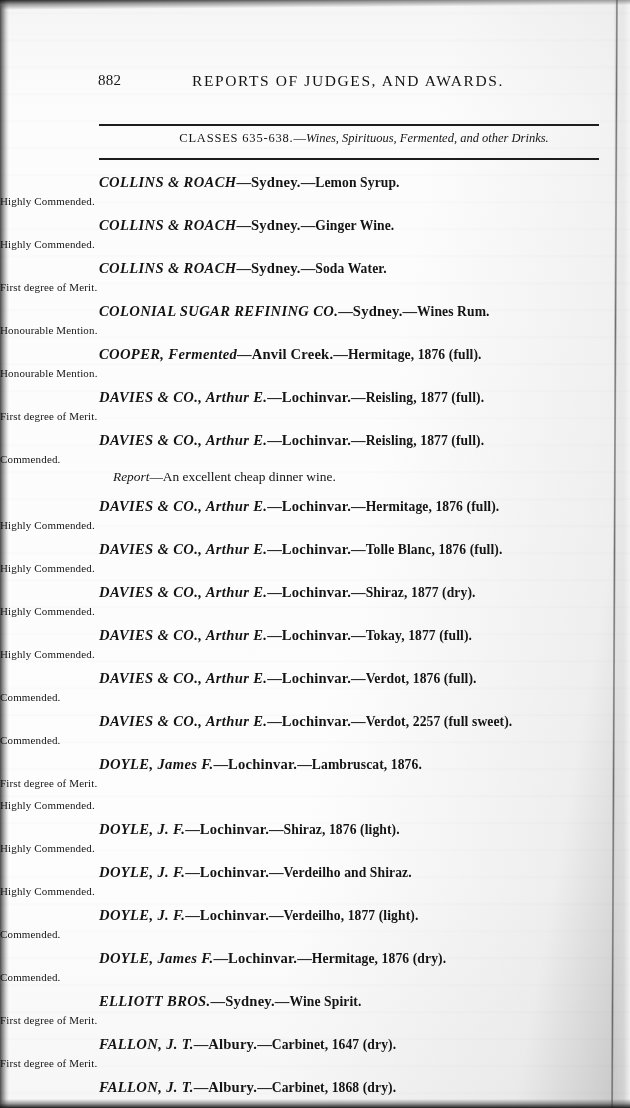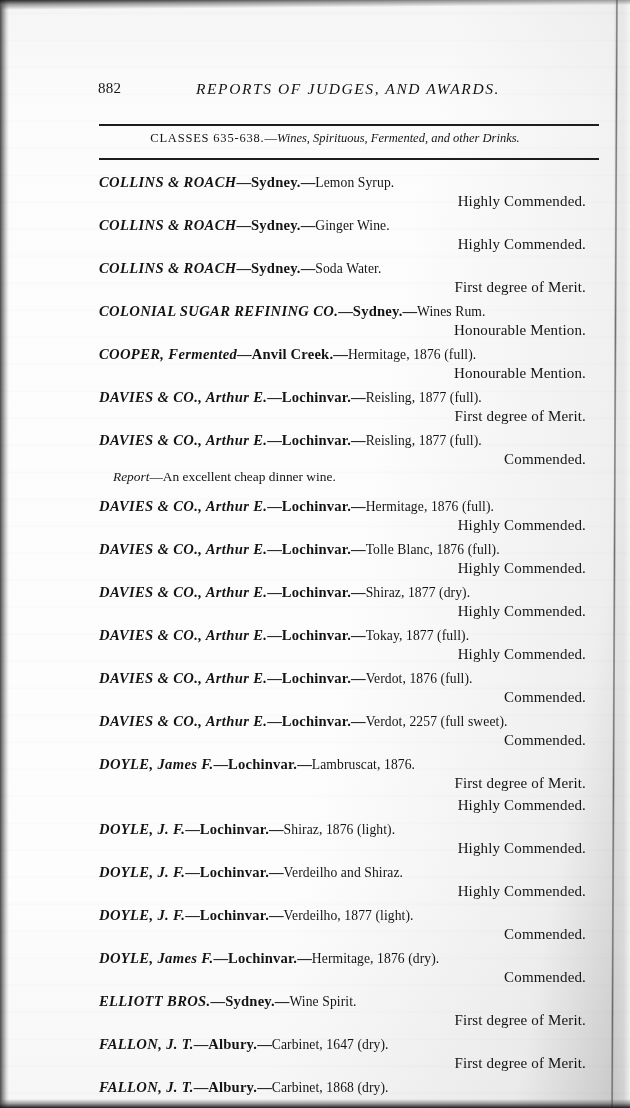--- a/index.html
+++ b/index.html
@@ -78,54 +78,53 @@
   
   .content {
     position: absolute;
     left: 0; top: 0;
     width: 630px;
     z-index: 3;
   }
 
   .folio-row {
     position: absolute;
-    left: 0; top: 80px;
+    left: 0; top: 72px;
     width: 630px;
     height: 22px;
   }
   .folio {
     position: absolute;
     left: 98px; top: 0;
     font-size: 15px;
     letter-spacing: 0.3px;
   }
   .running-head {
     position: absolute;
     left: 98px; top: 0;
     width: 500px;
     text-align: center;
     font-size: 15.5px;
     letter-spacing: 1.6px;
     white-space: nowrap;
-    font-style: italic;
   }
 
   .rule {
     position: absolute;
     left: 99px;
     width: 500px;
     height: 1px;
     background: #1d1d1d;
   }
   .rule.r1 { top: 124px; height: 2px; }
   .rule.r2 { top: 158px; height: 2px; }
 
   .classline {
     position: absolute;
-    left: 85px; top: 131px;
+    left: 114px; top: 131px;
     width: 500px;
     text-align: center;
     font-size: 12.5px;
     white-space: nowrap;
   }
   .classline .cl-bold { letter-spacing: 0.8px; }
   .classline .cl-ital { font-style: italic; }
 
   
   .entries {
@@ -149,30 +148,29 @@
     font-weight: bold;
     letter-spacing: 0.35px;
     font-style: italic;
   }
   .entry-line .dash { font-weight: bold; }
   .entry-line .place {
     font-weight: bold;
     letter-spacing: 0.2px;
   }
   .entry-line .item {
-    font-weight: normal;
+    font-weight: bold;
     font-size: 13.6px;
     letter-spacing: 0.1px;
   }
   .award {
     position: relative;
     width: 586px;
     padding-right: 0;
-    text-align: right;
-    font-size: 15px;
+    font-size: 11px;
     line-height: 17px;
     letter-spacing: 0.15px;
     white-space: nowrap;
   }
   .report {
     position: relative;
     padding-left: 113px;
     padding-right: 30px;
     font-size: 13.4px;
     line-height: 18.5px;

